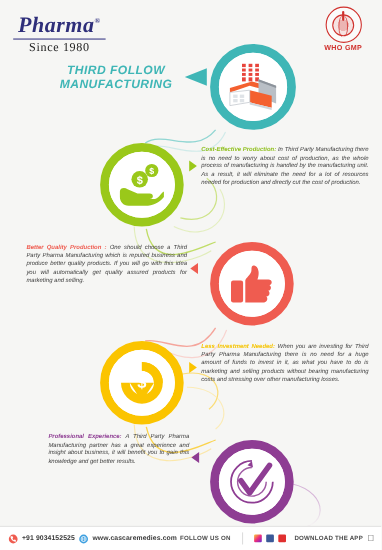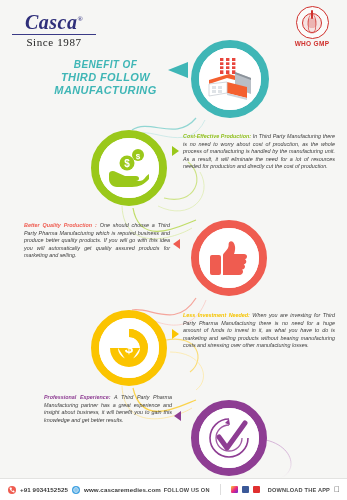--- a/index.html
+++ b/index.html
@@ -271,35 +271,34 @@
     z-index: 12;
   }
 </style>
 </head>
 <body>
 
 <div id="page">
 
   <div class="header">
     <div class="logo-block">
-      <div class="logo-name"><span>Casca</span><span class="logo-reg">®</span></div>
+      <div class="logo-name"><span>Pharma</span><span class="logo-reg">®</span></div>
       <div class="logo-rule"></div>
-      <div class="logo-since">Since 1987</div>
+      <div class="logo-since">Since 1980</div>
     </div>
 
     <div class="who-badge">
       <div class="who-circle">
         <div class="who-globe"></div>
       </div>
       <div class="who-label">WHO GMP</div>
     </div>
   </div>
 
   <div class="title-block">
-    <div class="title-line title-l1">BENEFIT OF</div>
     <div class="title-line title-l2">THIRD FOLLOW MANUFACTURING</div>
   </div>
 
   <svg class="flow-svg" viewBox="0 0 347 500">
 
     <path d="M188 78 L168 70 L188 62 Z" fill="#3fb6b6"></path>
 
     <path d="M196 118 C176 142, 150 118, 132 130" fill="none" stroke="#7fd0cd" stroke-width="1.2" opacity="0.85"></path>
     <path d="M205 120 C190 152, 156 130, 140 133" fill="none" stroke="#bfe6e4" stroke-width="1" opacity="0.7"></path>
 

